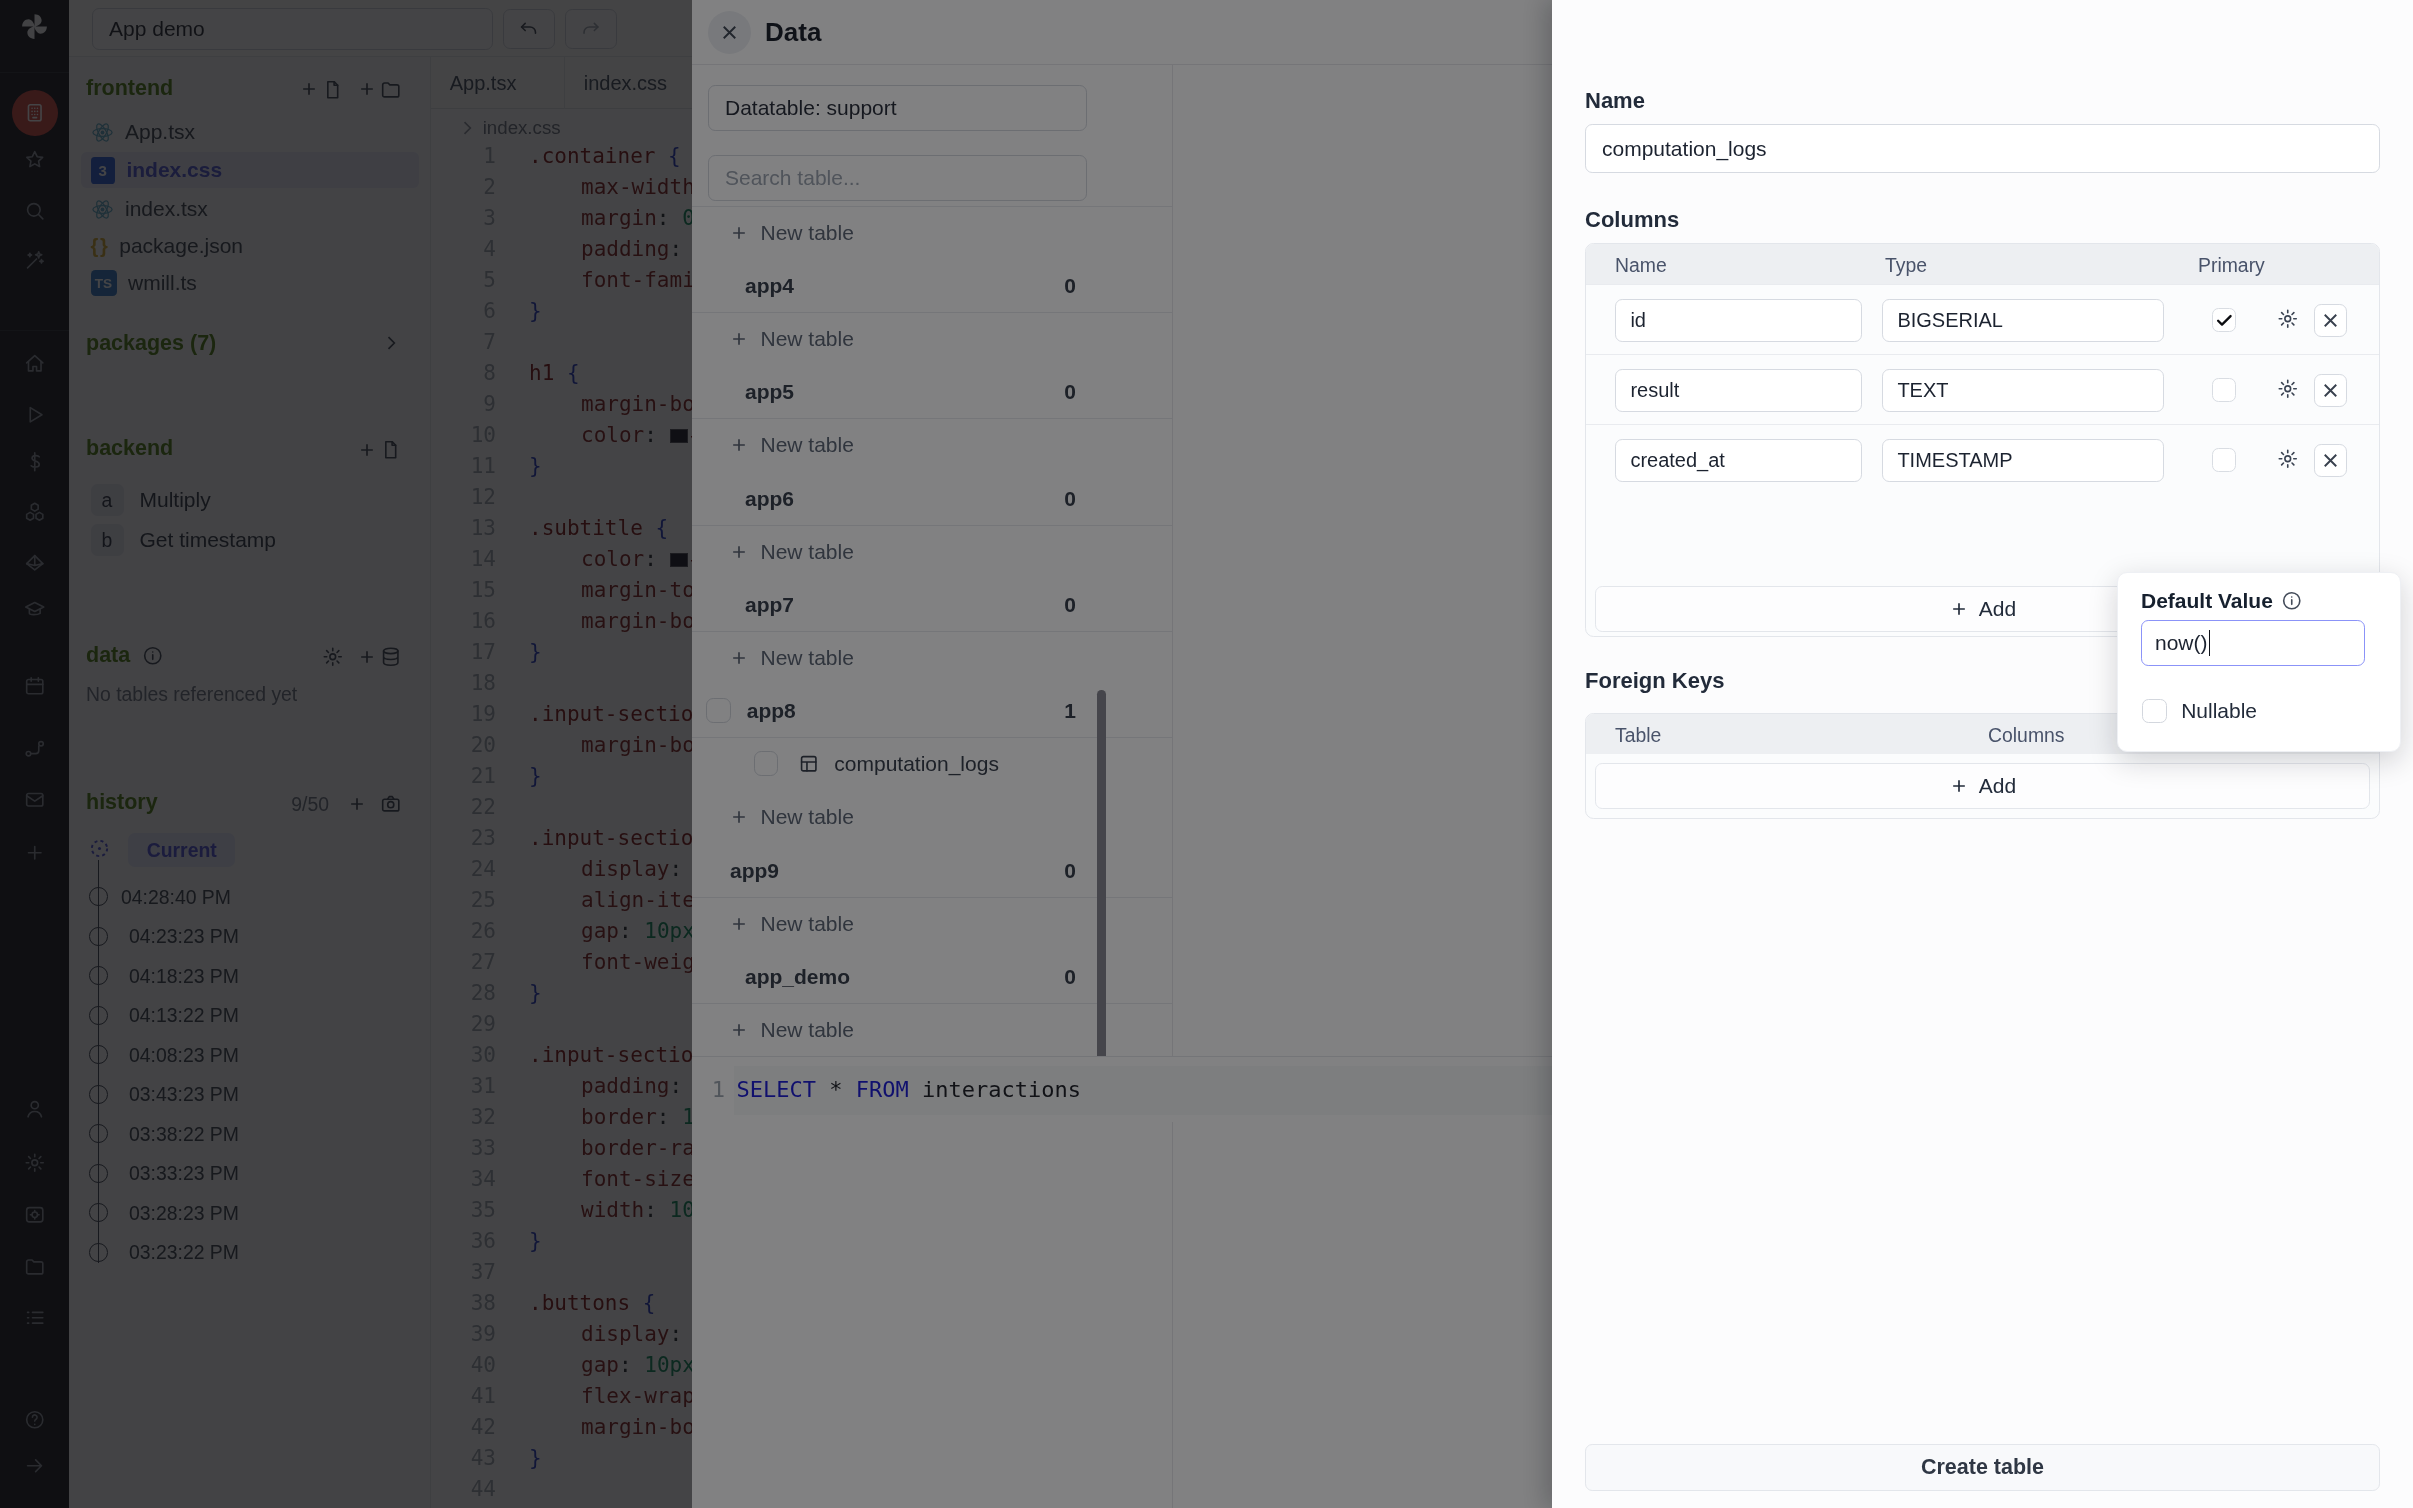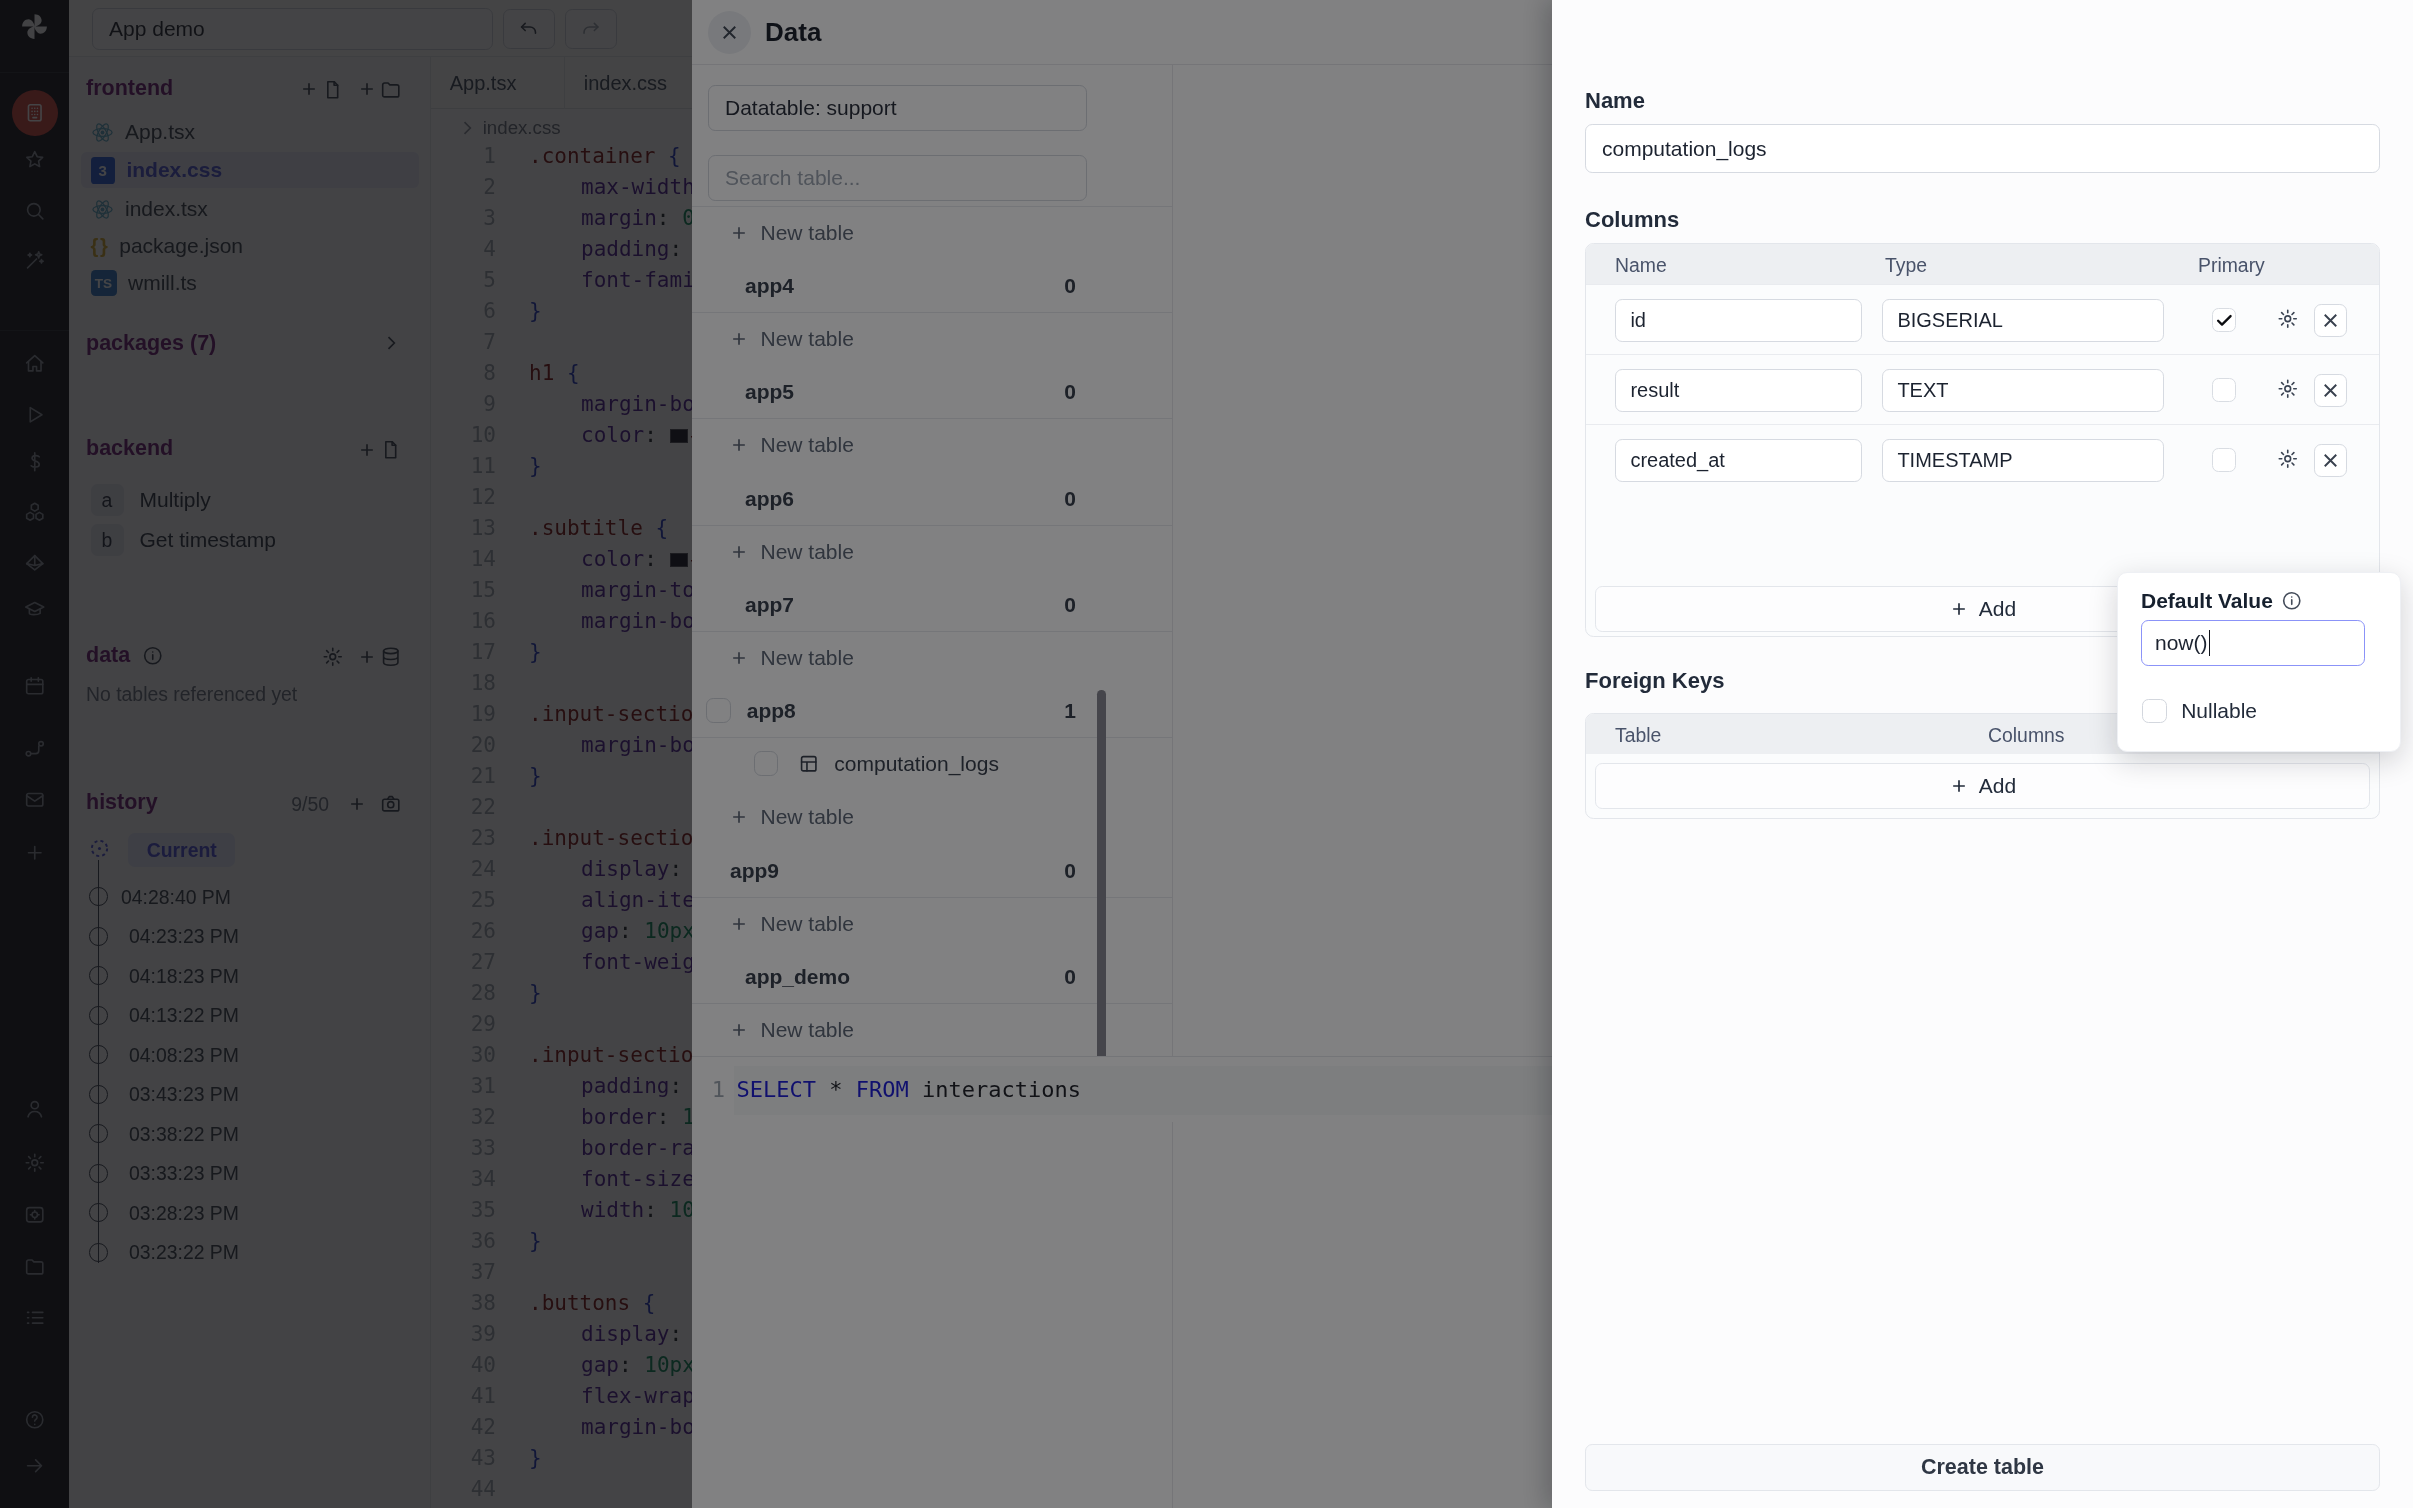--- a/index.html
+++ b/index.html
@@ -15,21 +15,21 @@
   #app-red{position:absolute;left:11.5px;width:46px;height:46px;border-radius:50%;
     display:flex;align-items:center;justify-content:center;color:#fff;}
   
   #topbar{position:absolute;left:69px;top:0;right:0;height:57px;background:#fbfbfc;border-bottom:0.7px solid #e4e6ea;z-index:11;}
   #appname{position:absolute;left:23px;top:8px;width:401px;height:42px;border:0.7px solid #cfd4dc;border-radius:7.2px;
     background:#fff;font-size:21px;color:#1f2430;padding:0 16px;font-family:inherit;}
   .tb-btn{position:absolute;top:8.6px;width:52px;height:40px;border:0.7px solid #cfd4dc;border-radius:7.2px;background:#fff;
     display:flex;align-items:center;justify-content:center;color:#3c4452;}
   
   #explorer{position:absolute;left:69px;top:57px;width:362px;bottom:0;background:#f7f8fa;border-right:0.7px solid #e4e6ea;z-index:11;}
-  .sec-head{position:absolute;left:17px;font-size:21.5px;font-weight:bold;color:#701a75;}
+  .sec-head{position:absolute;left:17px;font-size:21.5px;font-weight:bold;color:#4d7c0f;}
   .sec-tools{position:absolute;display:flex;gap:13px;color:#3c4452;align-items:center;}
   .file-row{position:absolute;left:11.5px;right:11.5px;height:36px;display:flex;align-items:center;gap:11.5px;
     padding-left:10px;font-size:21px;color:#39414e;border-radius:5.7px;}
   .file-row.sel{background:#e6e8f7;color:#4a52d4;font-weight:bold;}
   .badge-ab{width:33px;height:32px;border-radius:6.5px;background:#e3e5ef;color:#2a3142;font-size:19.4px;
     display:flex;align-items:center;justify-content:center;}
   .be-row{position:absolute;left:21.5px;display:flex;align-items:center;gap:16px;font-size:21px;color:#2f3744;}
   .muted{color:#6b7280;}
   
   #hline{position:absolute;border-left:1.4px solid #3a4150;}
@@ -39,21 +39,21 @@
     padding:5.7px 18.7px;border-radius:7.2px;}
   
   #editor{position:absolute;left:431px;top:57px;right:0;bottom:0;background:#fff;z-index:11;}
   #tabsbar{position:absolute;left:0;top:0;right:0;height:52px;background:#fbfcfd;border-bottom:0.7px solid #dde1e6;}
   .tab{position:absolute;top:0;height:52px;display:flex;align-items:center;padding:0 18.7px;font-size:20px;color:#3f4a5a;border-right:0.7px solid #e2e5ea;}
   #crumb{position:absolute;left:26px;top:60px;display:flex;align-items:center;gap:5.7px;font-size:18.7px;color:#6b7280;}
   #code{position:absolute;left:0;top:83px;right:0;bottom:0;font-family:"DejaVu Sans Mono",monospace;font-size:21px;}
   .cl{height:31px;display:flex;align-items:center;white-space:pre;}
   .cl .ln{width:65px;text-align:right;color:#9aa3ad;flex:none;}
   .cl .ct{margin-left:33px;}
-  .tk-s{color:#7c1414;} .tk-p{color:#4c1d95;} .tk-c{color:#20262e;}
+  .tk-s{color:#7c1414;} .tk-p{color:#7f1d1d;} .tk-c{color:#20262e;}
   .tk-n{color:#098658;} .tk-b{color:#2036c0;} .tk-v{color:#7c1414;}
   .swatch{display:inline-block;width:18.7px;height:13.6px;background:#181826;border:1.4px solid #50505a;vertical-align:-1.4px;margin-right:2.9px;}
   
   .scrim{position:absolute;inset:0;background:rgba(13,13,16,0.52);}
   #scrimA{z-index:40;} #scrimB{z-index:60;}
   
   #dataDrawer{position:absolute;left:692px;top:0;right:0;bottom:0;background:#fff;z-index:50;}
   .drawer-head{position:absolute;left:0;top:0;right:0;height:65px;border-bottom:0.7px solid #e5e7eb;background:inherit;}
   .close-pill{position:absolute;left:16px;top:10.8px;width:43px;height:43px;border-radius:50%;background:#eceef2;
     display:flex;align-items:center;justify-content:center;color:#39414e;}

